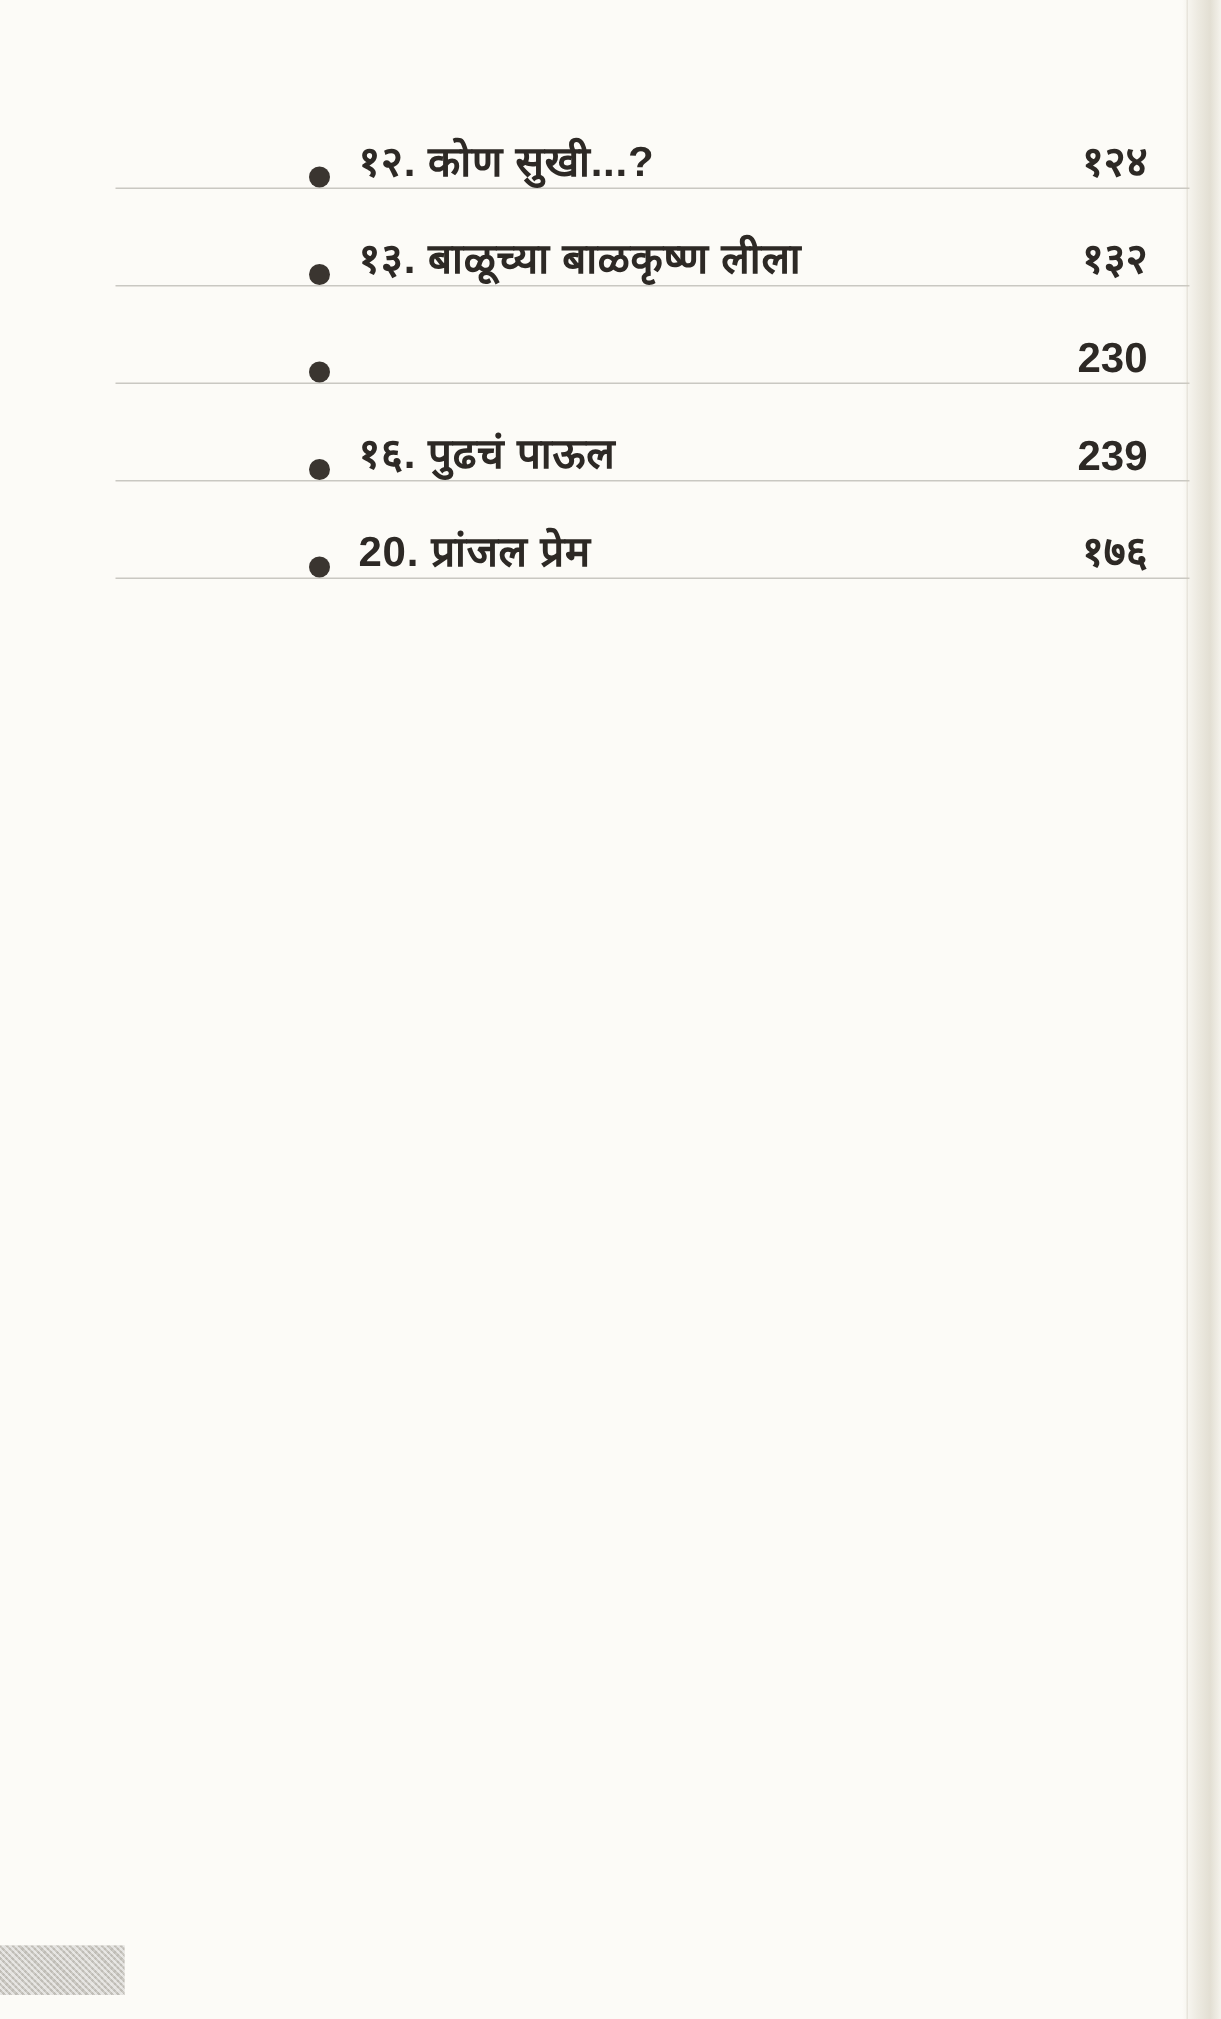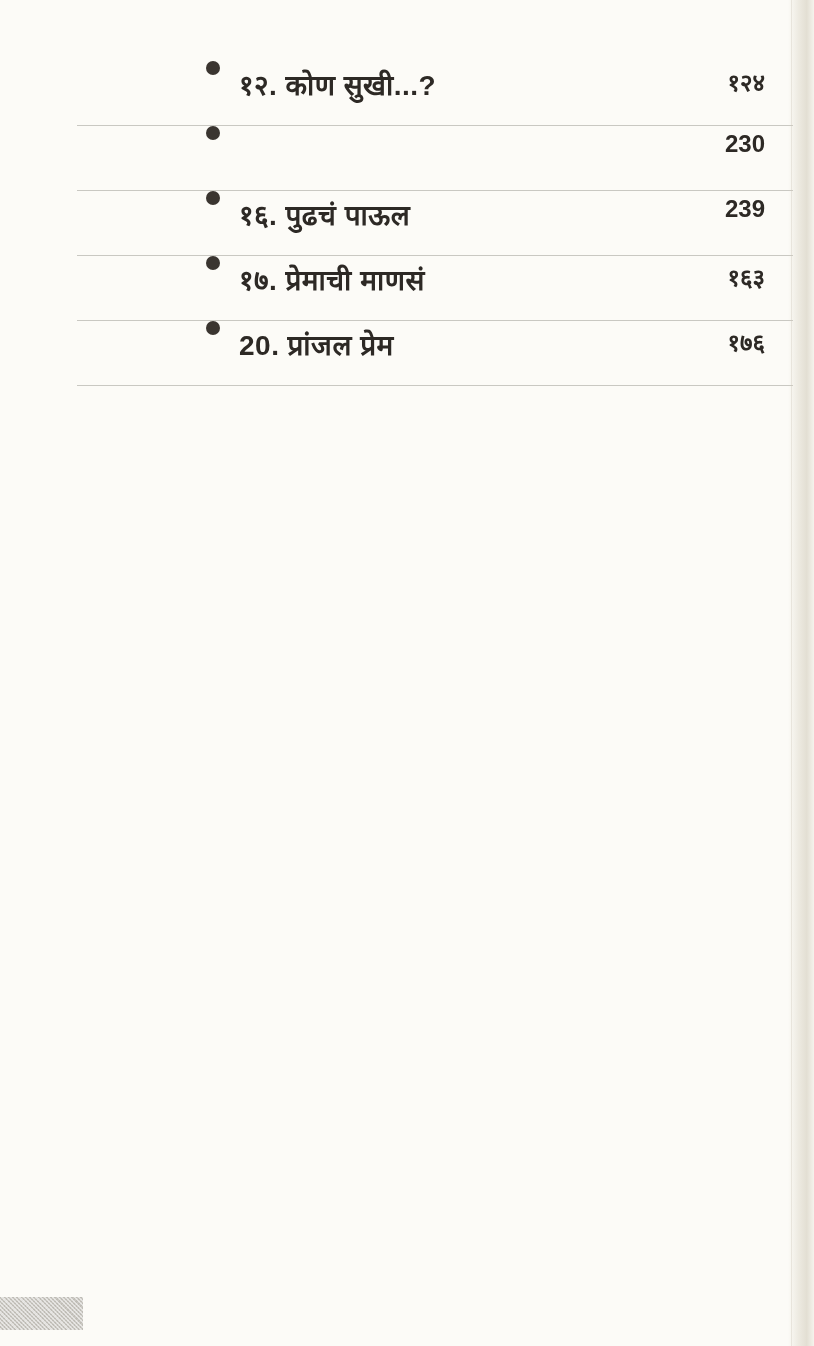--- a/index.html
+++ b/index.html
@@ -39,21 +39,21 @@
     position: absolute;
     left: 77px;
     top: 61px;
     width: 716px;
     list-style: none;
     margin: 0;
     padding: 0;
   }
   .row {
     display: flex;
-    align-items: flex-start;
+    align-items: flex-end;
     height: 64px;
     border-bottom: 1px solid #c9c8c2;
   }
   .bullet {
     flex: 0 0 auto;
     width: 14px;
     height: 14px;
     margin-left: 129px;
     border-radius: 50%;
     background: #3a3530;
@@ -66,21 +66,21 @@
     letter-spacing: 0.5px;
     white-space: nowrap;
     padding-top: 4px;
   }
   .label .idx {
     margin-right: 8px;
   }
   .pagenum {
     margin-left: auto;
     margin-right: 28px;
-    font-size: 24px;
+    font-size: 28px;
     font-weight: bold;
     color: #2d2925;
     padding-top: 4px;
   }
   
   .scan-patch {
     position: absolute;
     left: 0;
     top: 1297px;
     width: 83px;
@@ -98,42 +98,42 @@
 
   <ul class="toc">
     <li class="row">
       <span class="bullet"></span>
       <span class="label">
         <span class="idx">१२.</span><span class="ttl">कोण सुखी...?</span>
       </span>
       <span class="pagenum">१२४</span>
     </li>
 
+    <li class="row">
+      <span class="bullet"></span>
+      <span class="label">
+        <span class="idx">१३.</span><span class="ttl">बाळूच्या बाळकृष्ण लीला</span>
+      </span>
+      <span class="pagenum">१३२</span>
+    </li>
 
     <li class="row">
       <span class="bullet"></span>
       <span class="pagenum">230</span>
     </li>
 
 
     <li class="row">
       <span class="bullet"></span>
       <span class="label">
         <span class="idx">१६.</span><span class="ttl">पुढचं पाऊल</span>
       </span>
       <span class="pagenum">239</span>
     </li>
 
-    <li class="row">
-      <span class="bullet"></span>
-      <span class="label">
-        <span class="idx">१७.</span><span class="ttl">प्रेमाची माणसं</span>
-      </span>
-      <span class="pagenum">१६३</span>
-    </li>
 
     <li class="row">
       <span class="bullet"></span>
       <span class="label">
         <span class="idx">20.</span><span class="ttl">प्रांजल प्रेम</span>
       </span>
       <span class="pagenum">१७६</span>
     </li>
   </ul>
 

